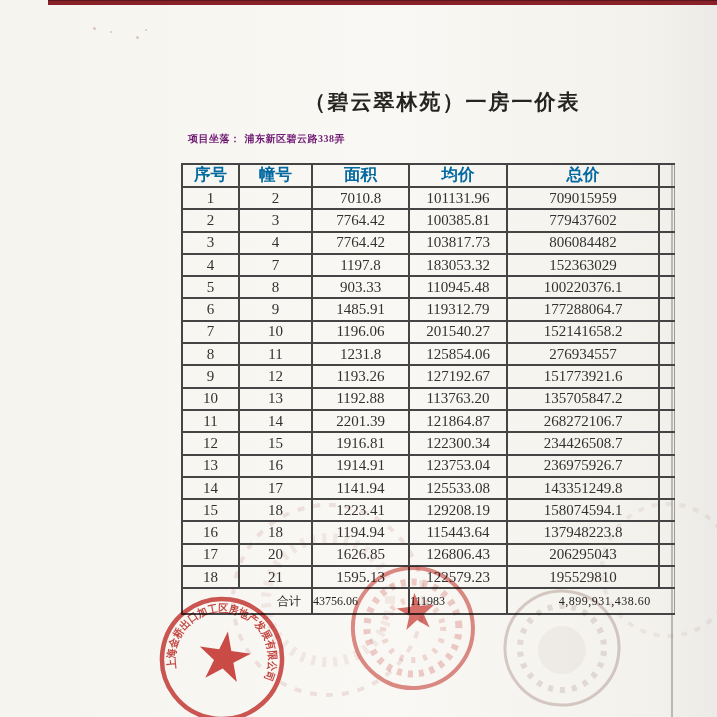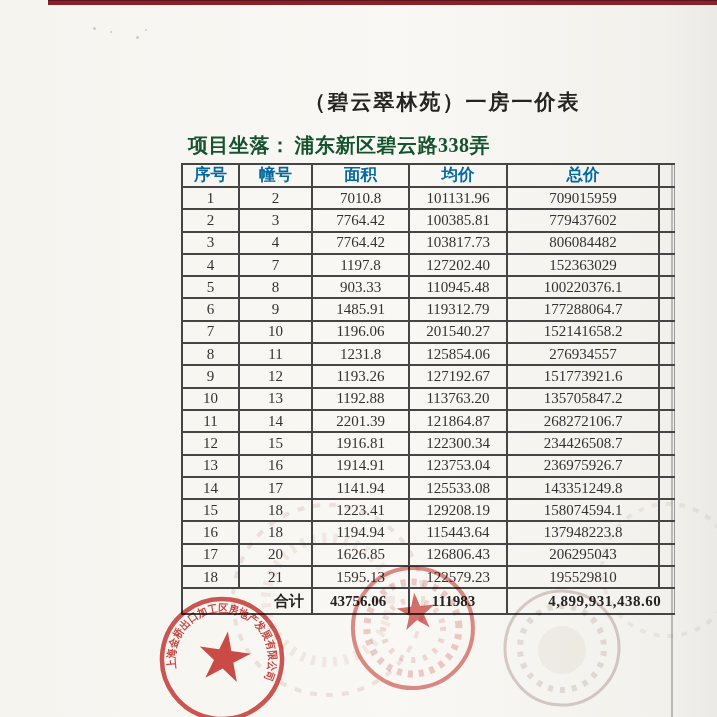--- a/index.html
+++ b/index.html
@@ -9,34 +9,34 @@
     font-family:"Liberation Serif","DejaVu Serif",serif;
     color:#2e2c2a;
   }
   .stage{position:absolute;inset:0;margin-left:48px;}
   .topbar{position:absolute;left:0;top:0;width:717px;height:5px;background:#8a2028;border-top:1px solid #5d161c;box-sizing:border-box;}
   .speck{position:absolute;border-radius:50%;background:#b58a8a;opacity:.45;}
   .doc-title{
     position:absolute;left:36px;top:88px;width:717px;text-align:center;
     font-size:21px;font-weight:bold;letter-spacing:2px;color:#262422;
   }
-  .location{position:absolute;left:140px;top:132px;font-size:20px;font-weight:bold;color:#14532d;letter-spacing:.5px;}
+  .location{position:absolute;left:140px;top:132px;font-size:10px;font-weight:bold;color:#701a75;letter-spacing:.5px;}
   .location .lbl{margin-right:4px;}
   table.price{
     position:absolute;left:133px;top:163px;width:492px;table-layout:fixed;
     border-collapse:collapse;z-index:2;
   }
   table.price th,table.price td{
     border:2px solid #454545;padding:0;line-height:1;overflow:hidden;white-space:nowrap;
   }
   table.price th:last-child,table.price td:last-child{border-right:1.5px solid #9a9a98;border-left:2px solid #454545;padding-left:28px;}
   table.price thead th{height:21px;font-size:16.5px;font-weight:bold;text-align:center;color:#0369a1;}
   table.price tbody td{height:20.3px;font-size:15px;text-align:center;color:#333130;}
-  table.price tfoot td{height:24px;font-size:15px;font-weight:bold;color:#262422;}
-  td.r{text-align:center;}
+  table.price tfoot td{height:24px;font-size:12px;font-weight:normal;color:#262422;}
+  td.r{text-align:left;}
   .total-label-cell{text-align:center;padding-left:84px !important;font-size:15.5px;}
   .total-area-cell{padding-right:5px !important;}
   .total-avg-cell{padding-right:9px !important;}
   .total-price-cell{text-align:center;font-size:15.5px;letter-spacing:.5px;}
   .scanline{position:absolute;left:623px;top:163px;width:1.5px;height:554px;background:rgba(110,110,110,.42);z-index:1;}
   .seal{position:absolute;z-index:6;mix-blend-mode:multiply;pointer-events:none;}
   .ghost{position:absolute;z-index:1;mix-blend-mode:multiply;pointer-events:none;}
 </style>
 </head>
 <body>
@@ -107,21 +107,21 @@
           <td>4</td>
           <td>7764.42</td>
           <td>103817.73</td>
           <td>806084482</td>
           <td></td>
         </tr>
         <tr>
           <td>4</td>
           <td>7</td>
           <td>1197.8</td>
-          <td>127202.40</td>
+          <td>183053.32</td>
           <td>152363029</td>
           <td></td>
         </tr>
         <tr>
           <td>5</td>
           <td>8</td>
           <td>903.33</td>
           <td>110945.48</td>
           <td>100220376.1</td>
           <td></td>

